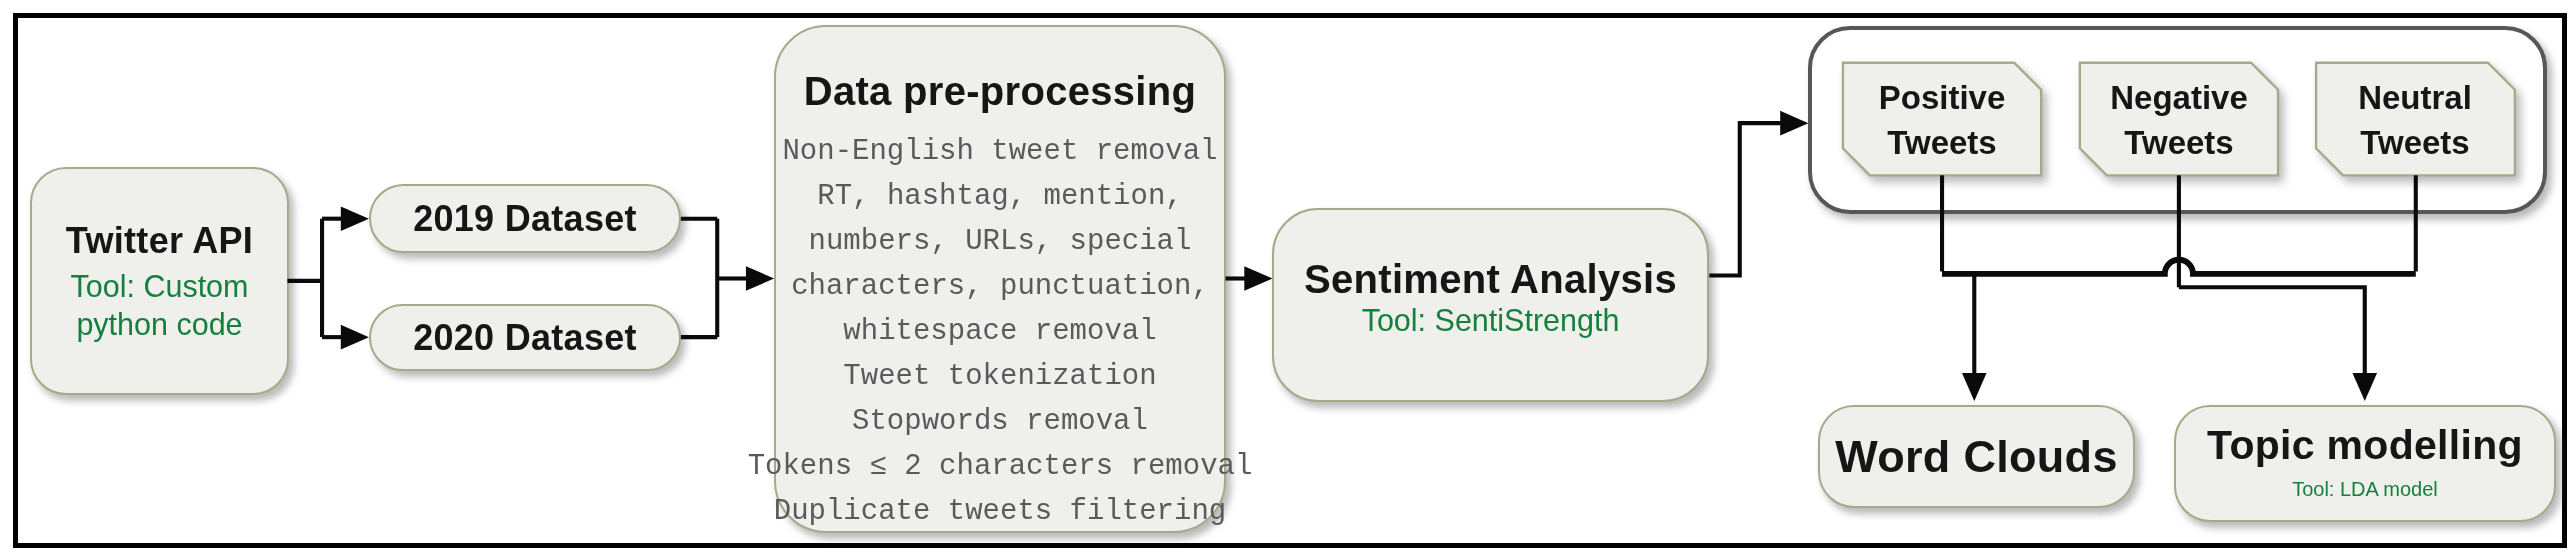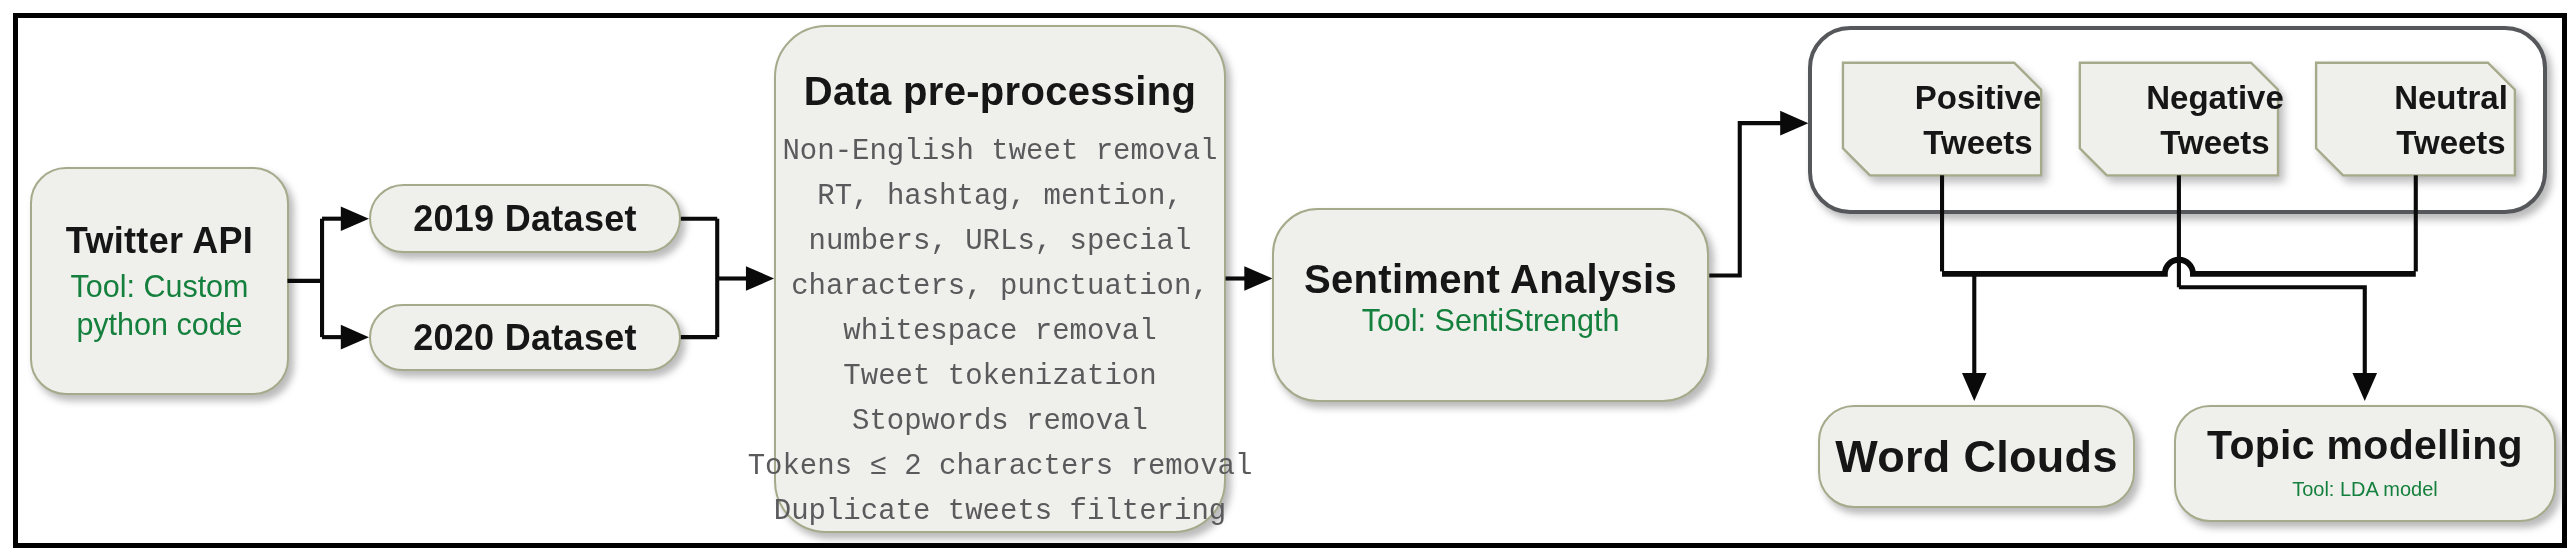--- a/index.html
+++ b/index.html
@@ -36,21 +36,21 @@
   #sentiment .title{font-size:40px;line-height:48px;}
   #sentiment .sub{font-size:30.5px;line-height:35px;}
   #container{
     position:absolute;left:1808px;top:26px;width:739px;height:188px;box-sizing:border-box;
     background:#ffffff;border:4.1px solid #56575a;border-radius:42px;z-index:1;
     box-shadow:4.7px 5.9px 7px rgba(105,105,105,.45);
   }
   .tweetlabel{
     position:absolute;z-index:4;display:flex;flex-direction:column;align-items:center;
     justify-content:center;text-align:center;font-weight:bold;font-size:33px;line-height:45px;
-    width:198px;height:113px;top:63px;margin-left:36px;
+    width:198px;height:113px;top:63px;
   }
   #lab-pos{left:1843px;}
   #lab-neg{left:2080px;}
   #lab-neu{left:2316px;}
   #wordclouds{left:1818px;top:405px;width:317px;height:103px;border-radius:36px;}
   #wordclouds .title{font-size:45px;}
   #topic{left:2174px;top:405px;width:382px;height:117px;border-radius:36px;gap:3.5px;justify-content:center;}
   #topic .title{font-size:41px;line-height:49px;}
   #topic .sub{font-size:20px;line-height:33px;}
   #wires{position:absolute;left:0;top:0;z-index:3;}

